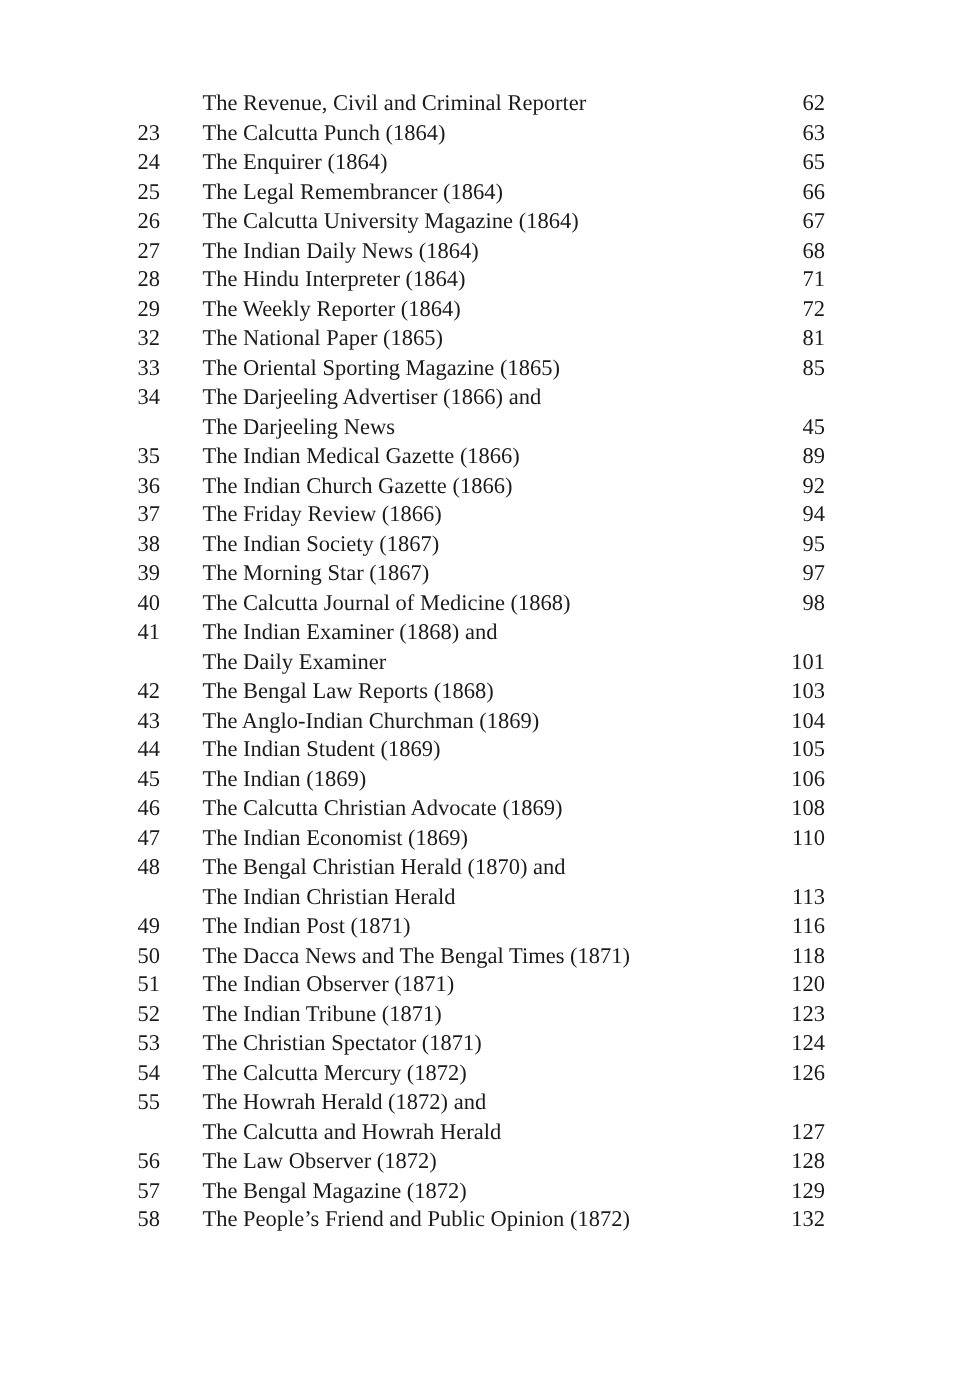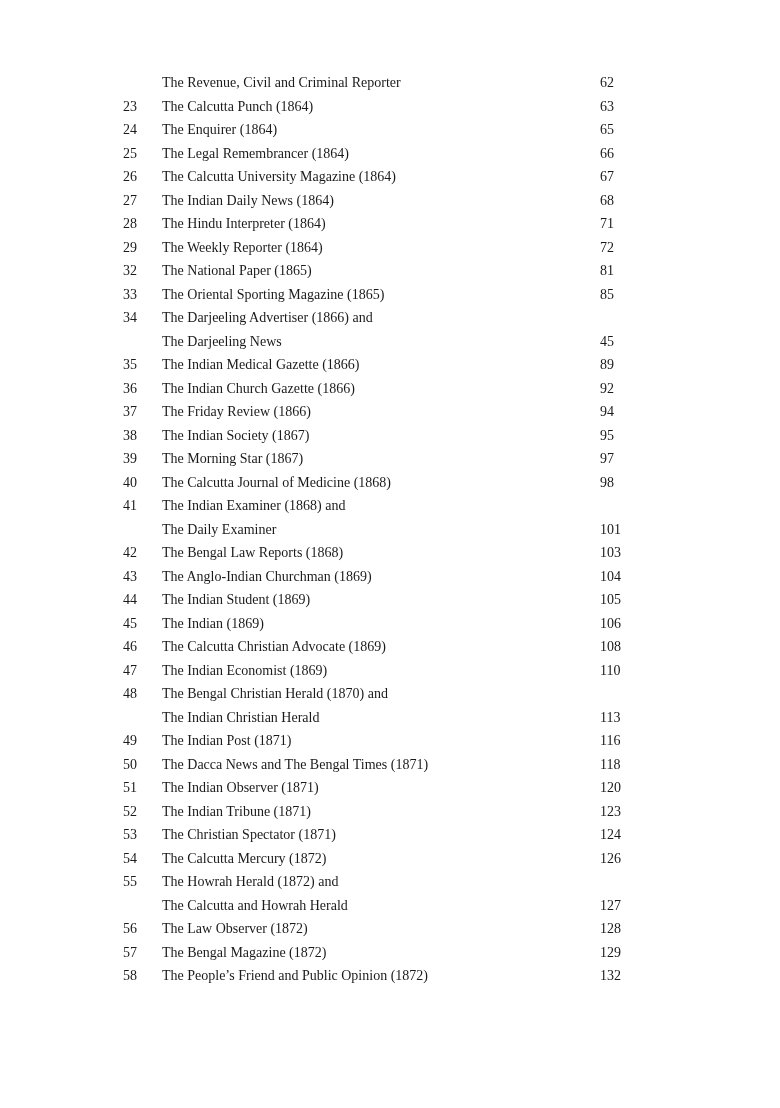--- a/index.html
+++ b/index.html
@@ -17,40 +17,40 @@
     }
     .toc {
       position: absolute;
       left: 0;
       top: 71px;
       width: 780px;
     }
     .row {
       position: relative;
       height: 23.5px;
-      font-size: 14px;
+      font-size: 18px;
       line-height: 23.5px;
       padding-left: 28px;
     }
     .num {
       position: absolute;
       left: 110px;
       width: 40px;
-      text-align: center;
+      text-align: left;
     }
     .title {
       position: absolute;
       left: 162px;
       white-space: nowrap;
     }
     .page {
       position: absolute;
       left: 600px;
       width: 60px;
-      text-align: left;
+      text-align: right;
     }
   </style>
 </head>
 <body>
 
 <div class="toc" id="toc">
     <div class="row">
       <span class="num"></span>
       <span class="title">The Revenue, Civil and Criminal Reporter</span>
       <span class="page">62</span>

